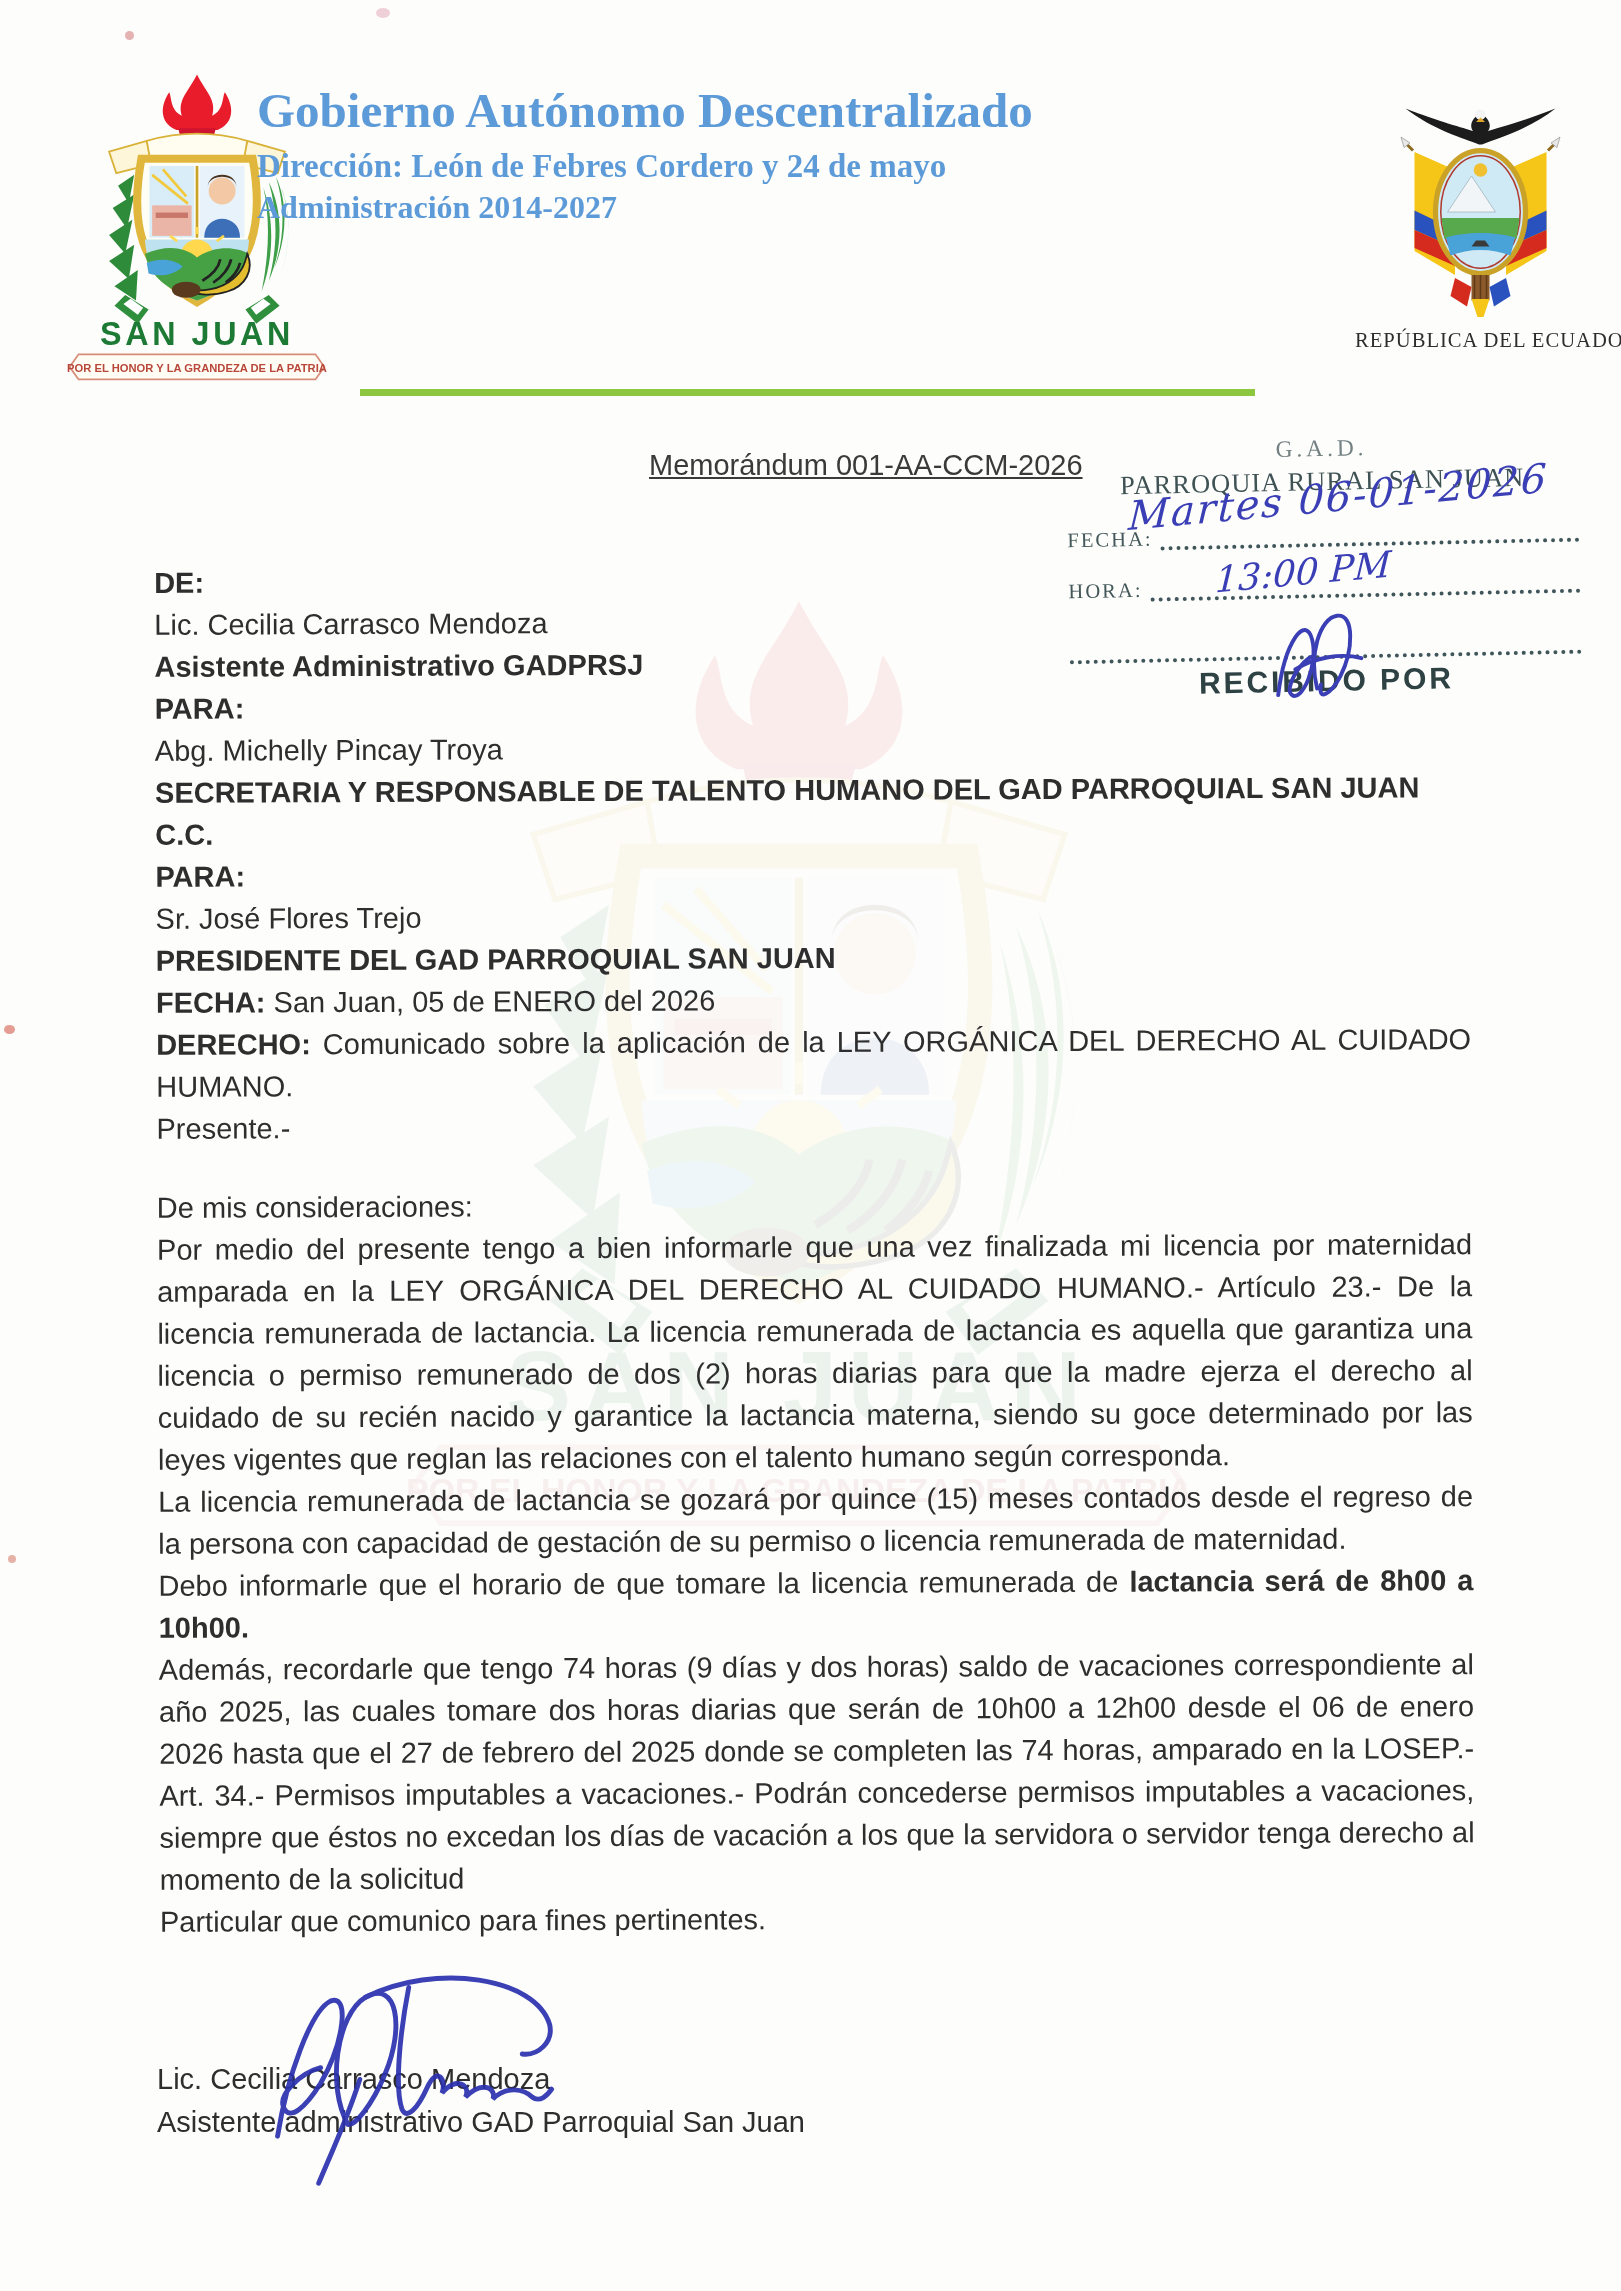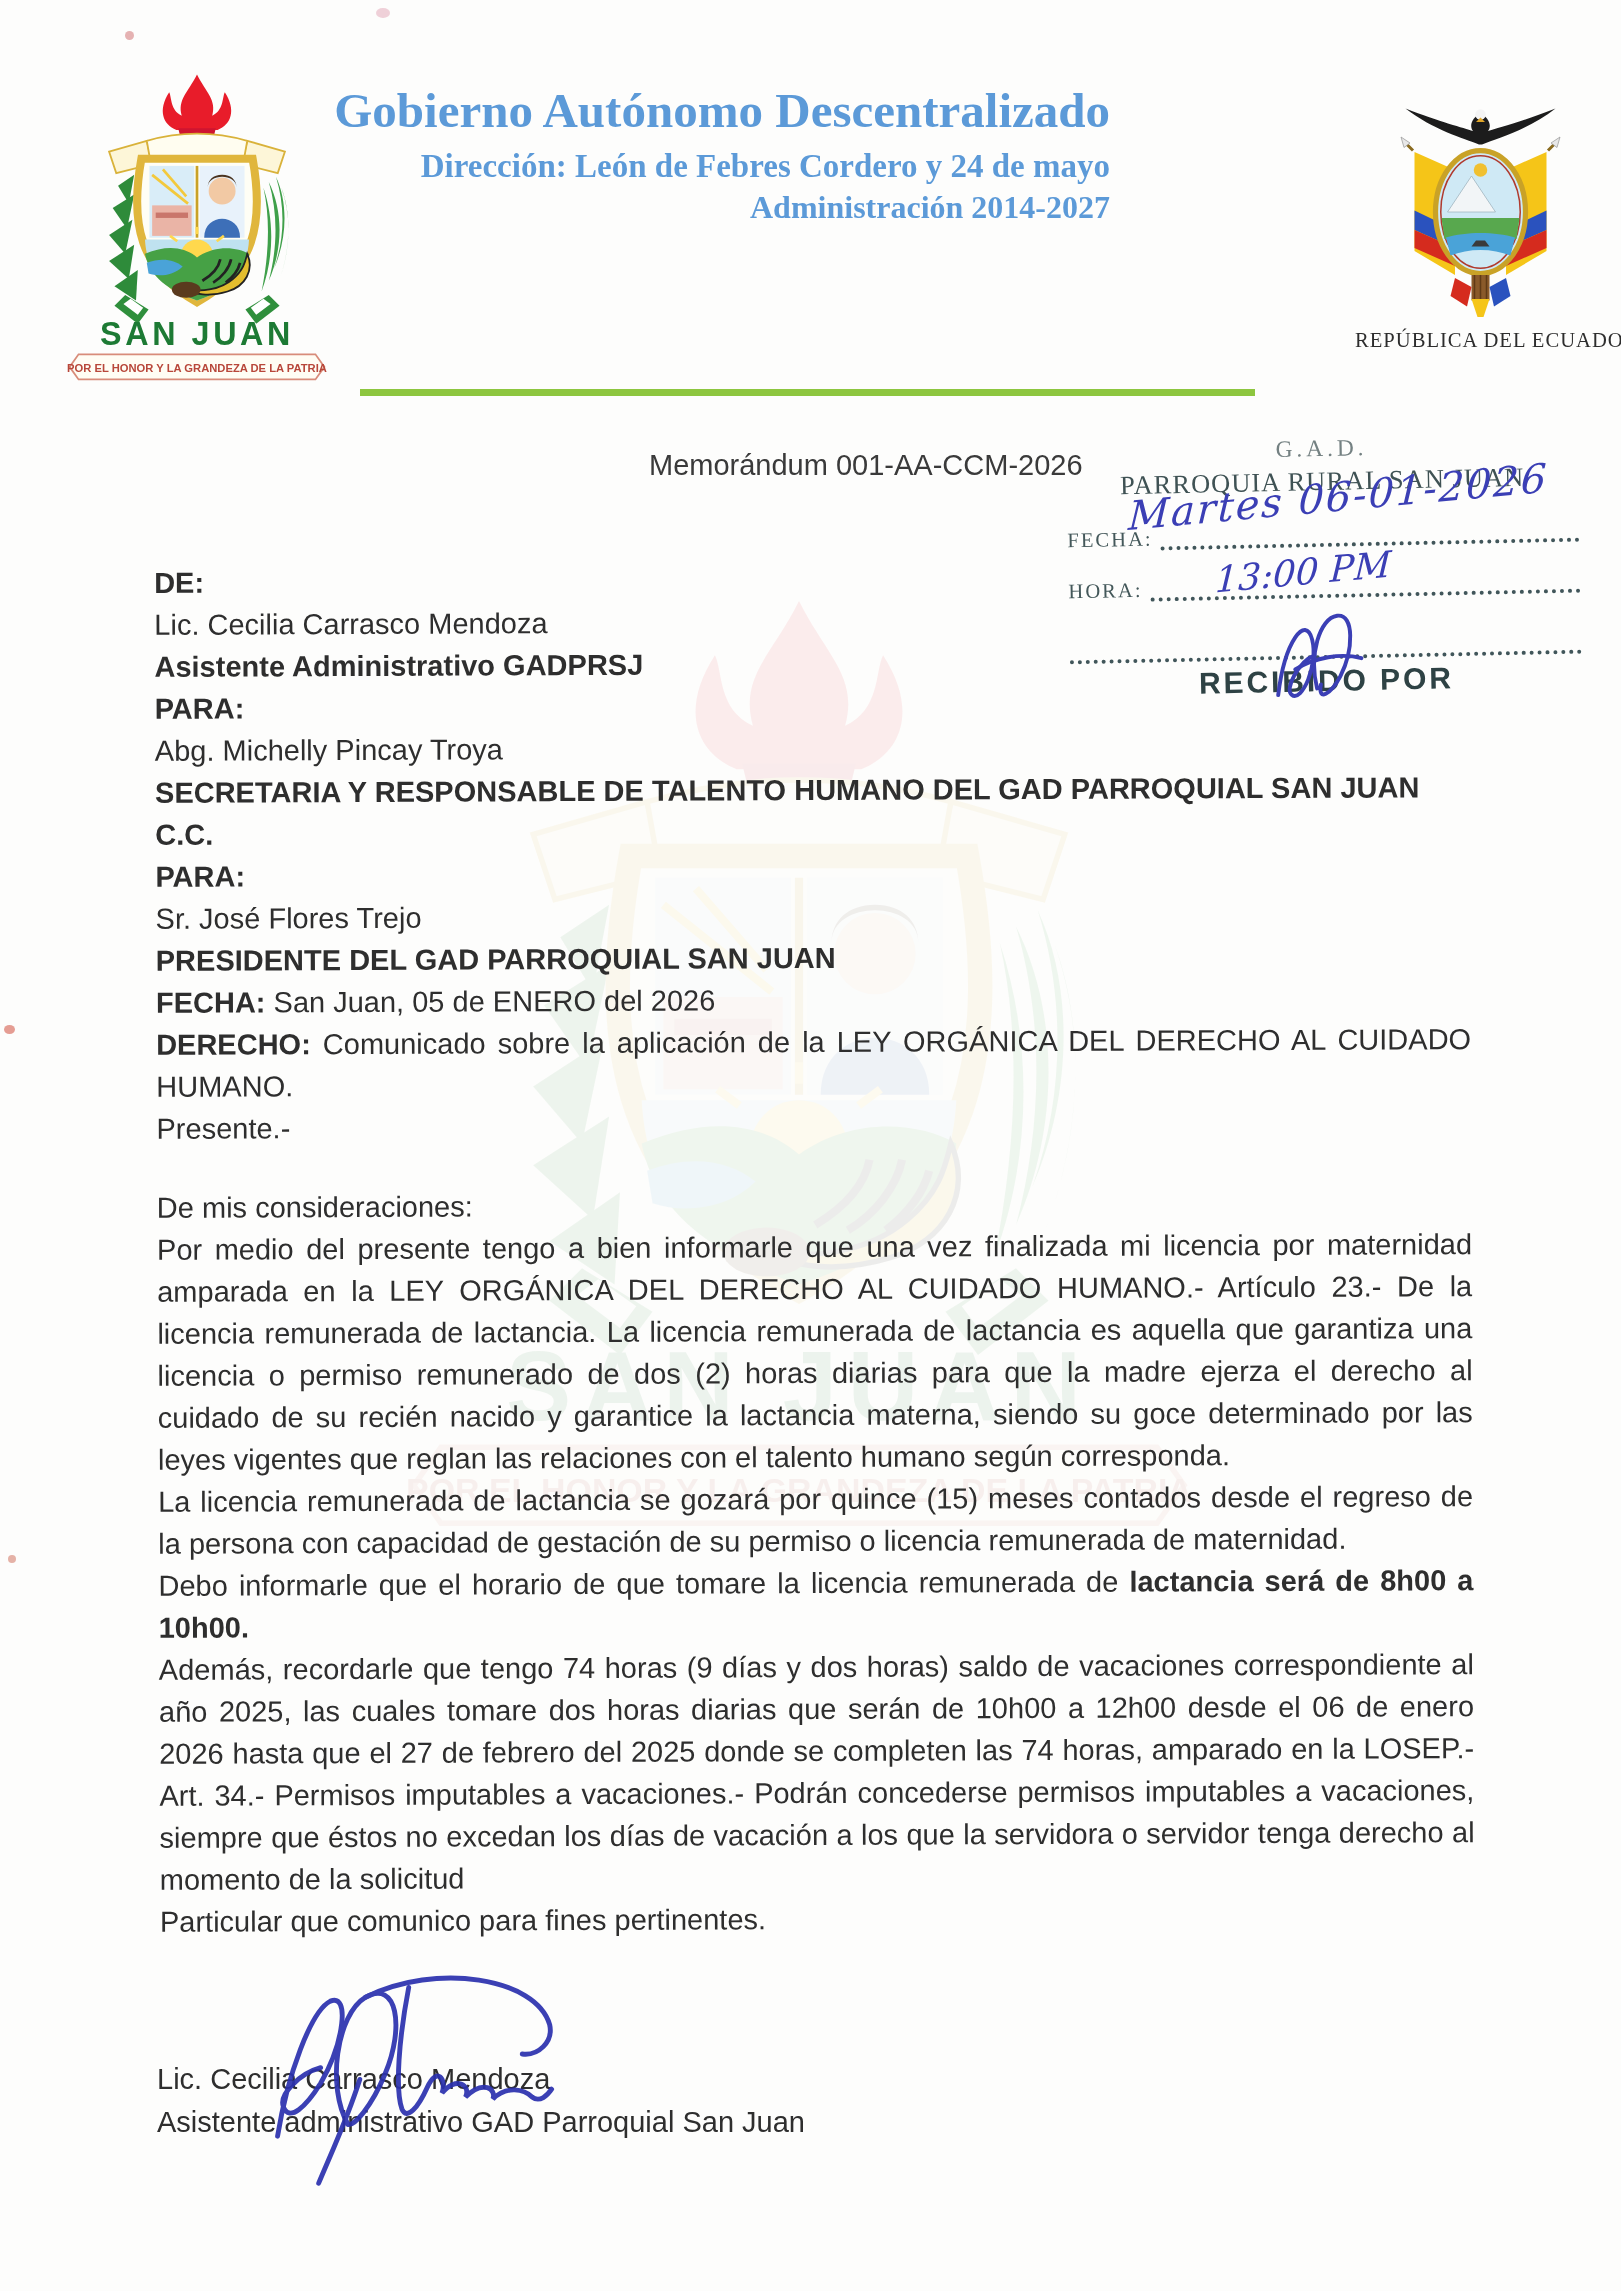--- a/index.html
+++ b/index.html
@@ -4,29 +4,29 @@
 <style>
   html,body{margin:0;padding:0;background:#9a9a9a;}
   .page{position:relative;width:1621px;height:2292px;margin:0 auto;background:#fdfdfc;
         font-family:"Liberation Sans",sans-serif;color:#2e2e2e;overflow:hidden;}
   
   .crest-left{position:absolute;left:54px;top:69px;width:286px;height:323px;}
   .right-seal{position:absolute;left:1355px;top:98px;width:251px;text-align:center;}
   .right-seal svg{width:231px;height:225px;margin:0 27.4px 0 9.8px;}
   .right-seal .caption{font-family:"Liberation Serif",serif;font-size:20.6px;color:#2d2d2d;
         letter-spacing:1px;margin-top:2px;white-space:nowrap;}
-  .header-text{position:absolute;left:257px;top:82px;width:853px;text-align:right;
+  .header-text{position:absolute;left:257px;top:82px;width:853px;text-align:left;
         font-family:"Liberation Serif",serif;font-weight:bold;color:#5c9ad8;}
   .ht1{font-size:49px;line-height:57px;}
   .ht2{font-size:45px;line-height:55px;}
   .ht3{font-size:33px;line-height:43px;margin-top:6px;}
   .ht4{font-size:32px;line-height:39px;}
   .green-line{position:absolute;left:360px;top:389px;width:895px;height:6.9px;background:#8dc63f;}
   
-  .memo-number{position:absolute;left:649px;top:449px;font-size:29px;color:#3a3a3a;}
+  .memo-number{position:absolute;left:649px;top:449px;font-size:29px;color:#3a3a3a;text-decoration:underline;}
   
   .stamp{position:absolute;left:1068px;top:435px;width:512px;color:#40545
 6;transform:rotate(-1.2deg);}
   .stamp .org1{font-family:"Liberation Serif",serif;font-size:23.5px;letter-spacing:3.9px;
         text-align:center;color:#47585a;opacity:.75;}
   .stamp .org2{font-family:"Liberation Serif",serif;font-size:26.5px;letter-spacing:1px;
         text-align:center;color:#3f5254;white-space:nowrap;margin-top:3.9px;}
   .stamp-row{display:flex;align-items:flex-end;margin-top:19.6px;height:31px;}
   .stamp-row .lbl{font-family:"Liberation Serif",serif;font-size:20.6px;letter-spacing:2px;
         color:#44585a;padding-right:7.8px;}

